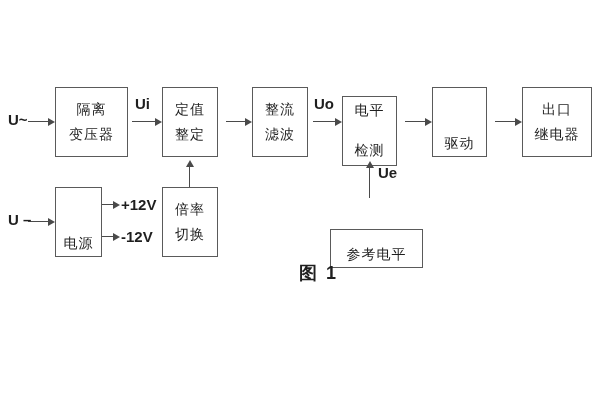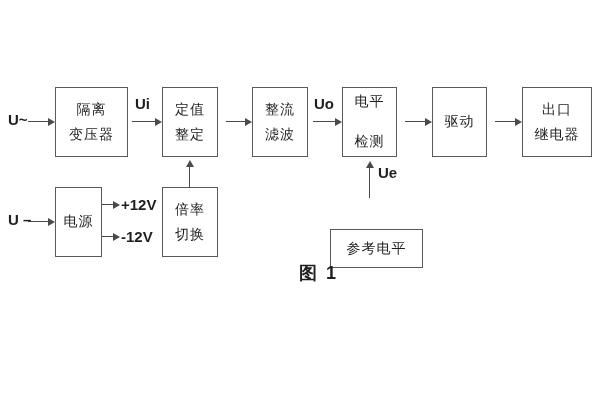--- a/index.html
+++ b/index.html
@@ -20,21 +20,21 @@
     display: flex;
     flex-direction: column;
     align-items: center;
     justify-content: space-evenly;
     font-size: 14px;
     line-height: 1.1;
     letter-spacing: 1px;
     text-align: center;
     padding: 4px 2px;
   }
-  .box.single { justify-content: center; }
+  .box.single { justify-content: flex-end; font-family: Liberation Mono, monospace; }
   .lbl {
     position: absolute;
     font-size: 15px;
     line-height: 1.1;
     white-space: nowrap;
     font-weight: bold;
   }
   .cap { font-size: 18px; letter-spacing: 2px; }
   
   .ah { position: absolute; height: 9px; }
@@ -76,21 +76,21 @@
   <div class="box" style="left:162px; top:87px; width:56px; height:70px;">
     <span>定值</span>
     <span>整定</span>
   </div>
 
   <div class="box" style="left:252px; top:87px; width:56px; height:70px;">
     <span>整流</span>
     <span>滤波</span>
   </div>
 
-  <div class="box" style="left:342px; top:87px; width:55px; height:70px;gap:22px;">
+  <div class="box" style="left:342px; top:96px; width:55px; height:70px;gap:22px;">
     <span>电平</span>
     <span>检测</span>
   </div>
 
   <div class="box single" style="left:432px; top:87px; width:55px; height:70px;">
     <span>驱动</span>
   </div>
 
   <div class="box single" style="left:55px; top:187px; width:47px; height:70px;">
     <span>电源</span>

